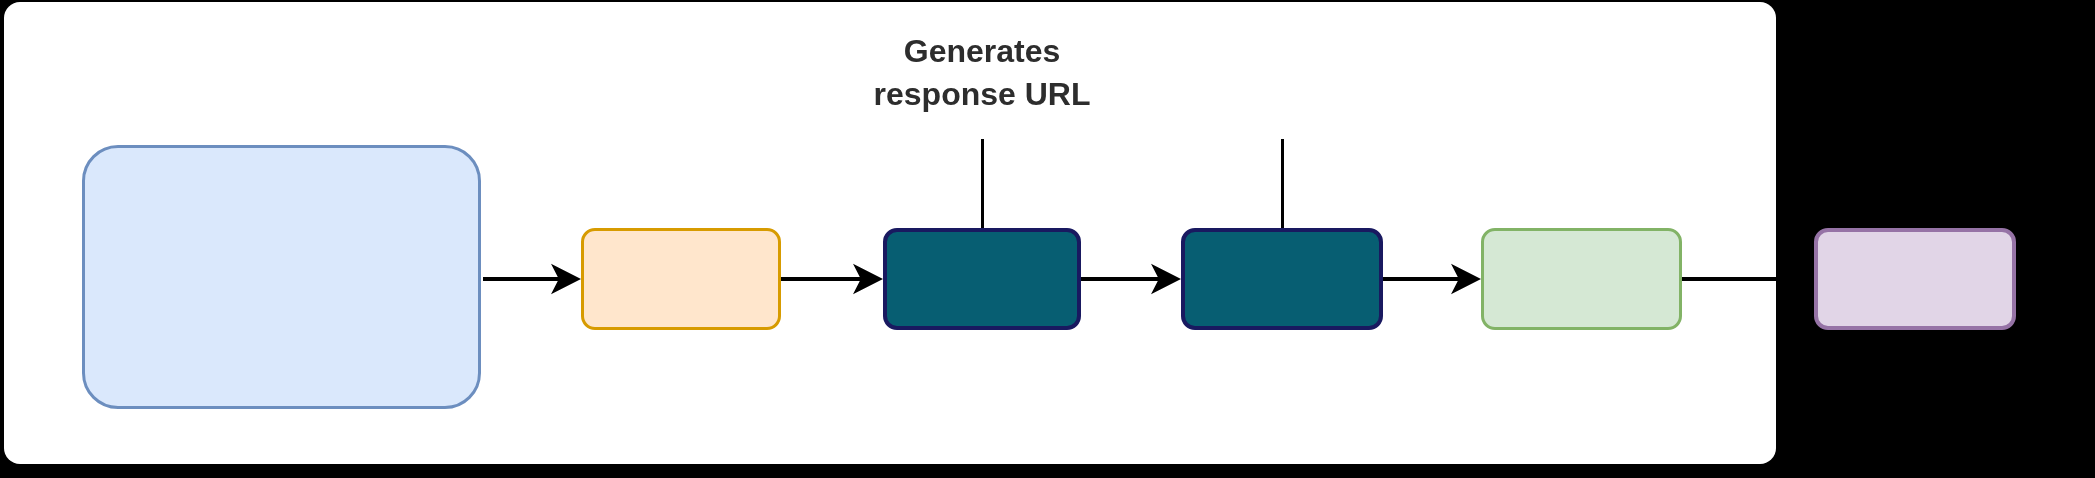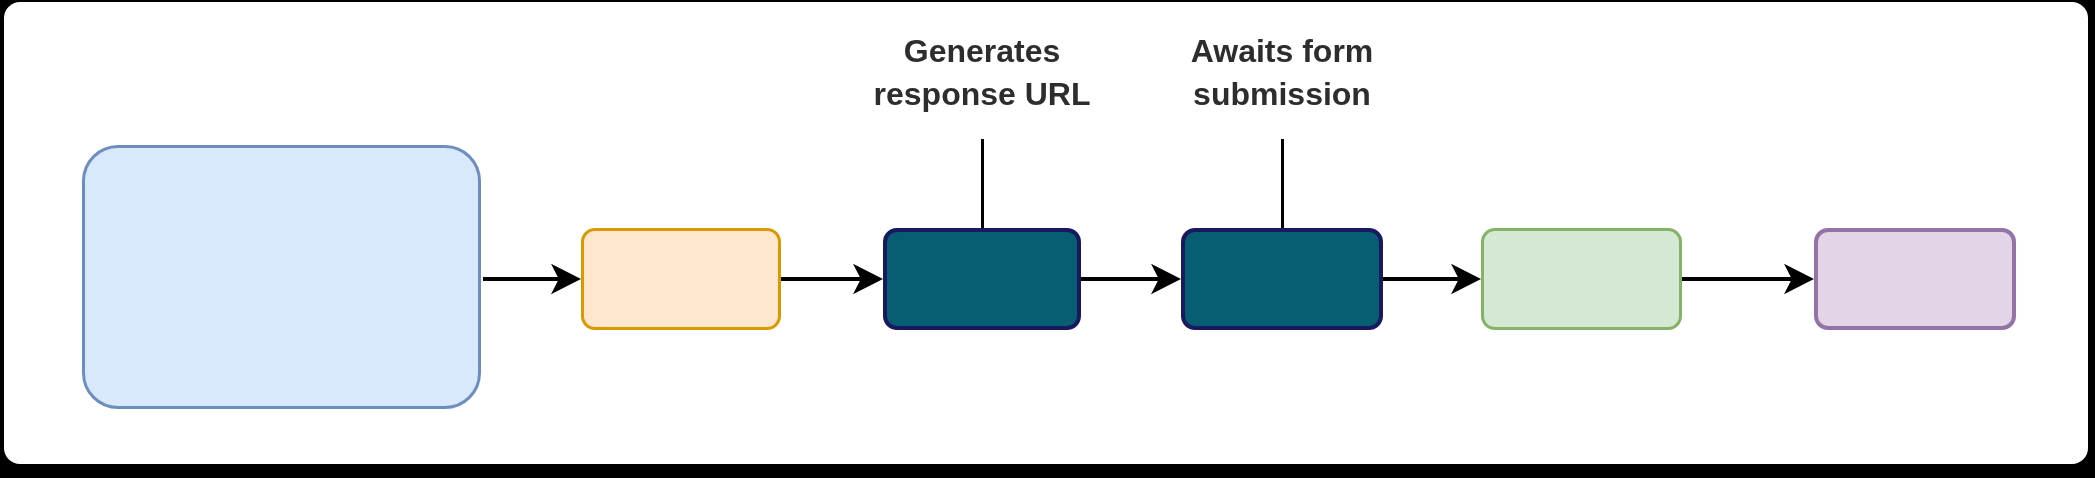--- a/index.html
+++ b/index.html
@@ -6,21 +6,21 @@
   html, body {
     width: 2095px; height: 478px;
     font-family: "Liberation Sans", sans-serif;
     overflow: hidden;
   }
   body { position: relative; }
 
   .canvas {
     position: absolute;
     left: 4px; top: 2px;
-    width: 2084px; height: 462px;
+    width: 1772px; height: 462px;
     border-radius: 16px;
   }
 
   .node {
     position: absolute;
     border-style: solid;
   }
   .node-start {
     left: 78px; top: 143px;
     width: 399px; height: 264px;
@@ -60,21 +60,20 @@
   }
   .annotation-1 { left: 858px; }
   .annotation-2 { left: 1158px; }
 </style>
 </head>
 <body style="background: rgb(0, 0, 0);">
 
 <div class="canvas" style="background: rgb(255, 255, 255);">
 
   <div class="annotation annotation-1" style="color: rgb(45, 45, 45);">Generates response URL</div>
-  <div class="annotation annotation-2" style="color: rgb(45, 45, 45);">Awaits form submission</div>
 
   <div class="connector connector-1" style="background-color: rgb(0, 0, 0);"></div>
   <div class="connector connector-2" style="background-color: rgb(0, 0, 0);"></div>
 
   <div class="node node-start" style="background-color: rgb(218, 232, 252); border-color: rgb(108, 142, 191);"></div>
 
   <div class="arrow arrow-1">
     <div class="shaft" style="background-color: rgb(0, 0, 0);"></div>
     <div class="head" style="background-color: rgb(0, 0, 0);"></div>
   </div>

